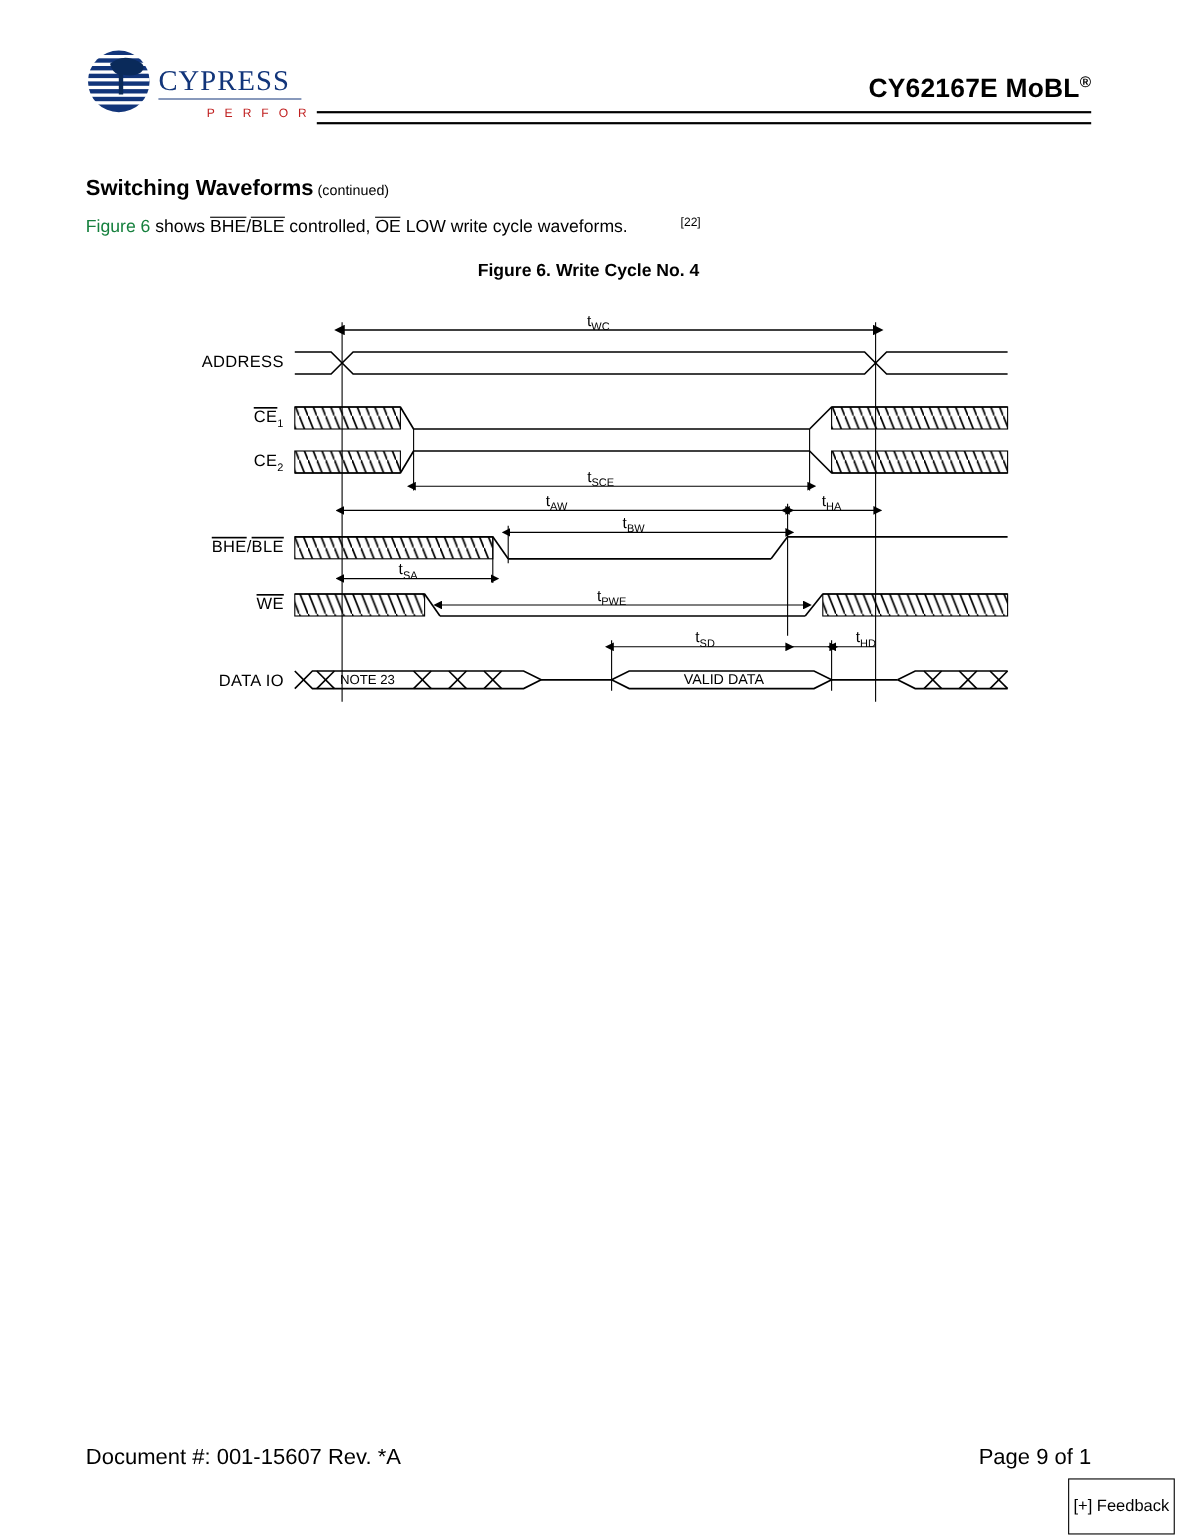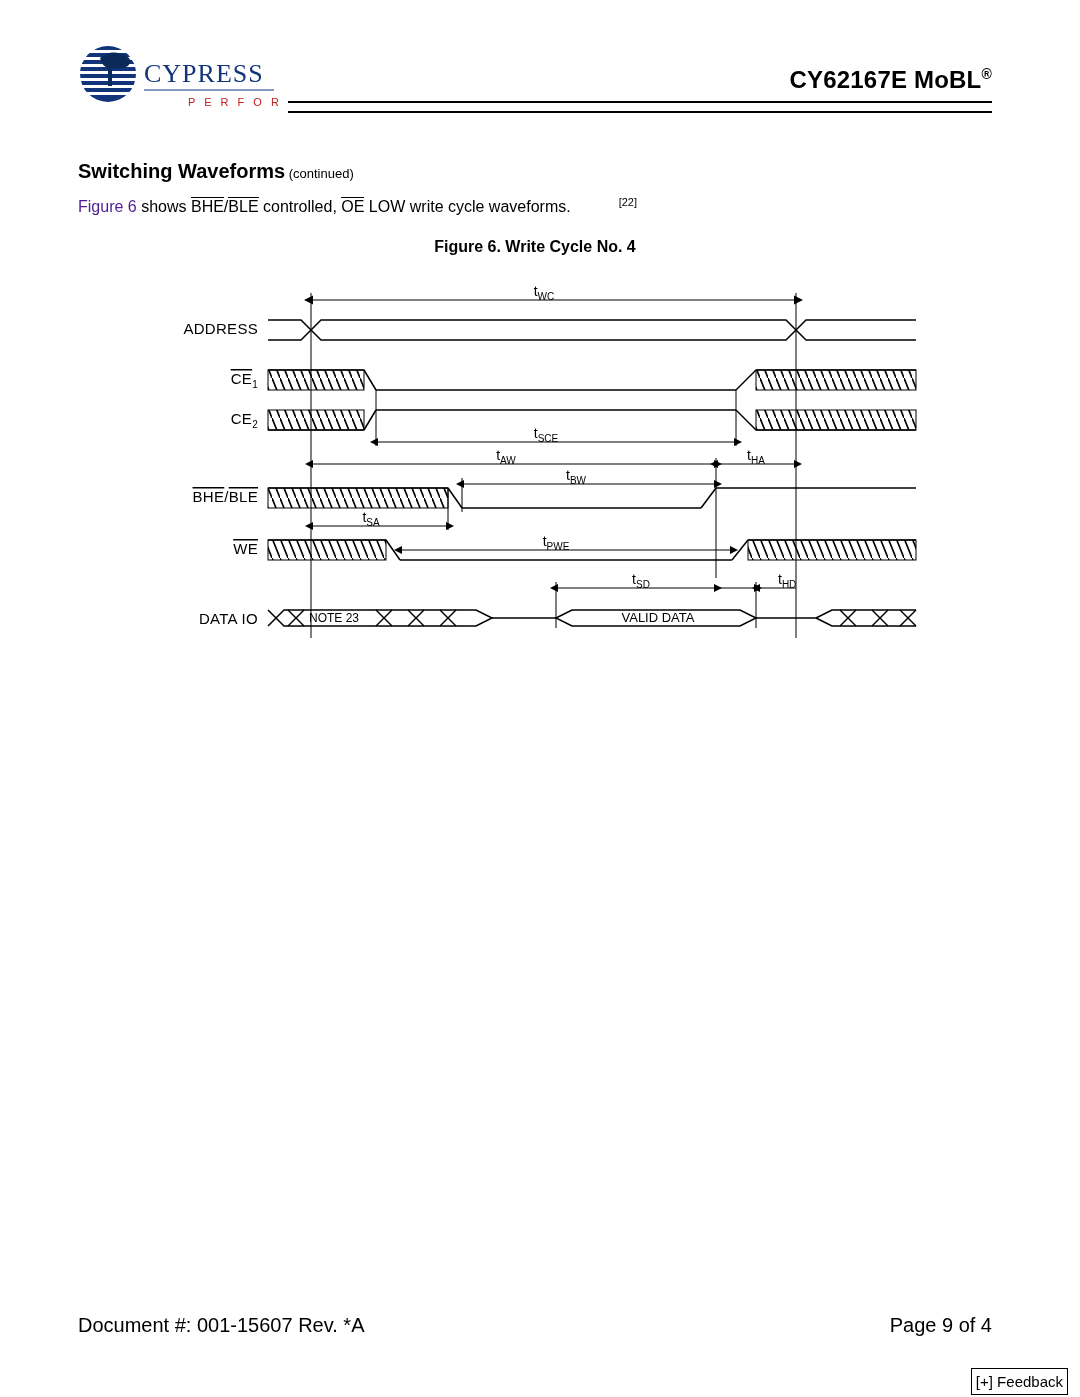--- a/index.html
+++ b/index.html
@@ -52,21 +52,21 @@
     margin-top: 24px;
     font-size: 20px;
   }
   .section-heading .main { font-weight: bold; }
   .section-heading .cont { font-weight: normal; font-size: 13px; }
   .desc {
     margin-top: 12px;
     font-size: 16px;
     line-height: 1.3;
   }
-  .desc a { color: #4c1d95; text-decoration: none; }
+  .desc a { color: #15803d; text-decoration: none; }
   .desc sup { font-size: 11px; padding-left: 48px; }
   .figcap {
     margin-top: 20px;
     text-align: center;
     font-size: 16px;
     font-weight: bold;
   }
   
   .diagram-wrap {
     margin-top: 22px;
@@ -93,21 +93,21 @@
     font-size: 20px;
     margin-top: 22px;
   }
   .footer .right { position: absolute; right: 0; bottom: 0; }
   .feedback {
     position: absolute;
     right: 2px;
     bottom: 2px;
     border: 1px solid #000;
     font-size: 15px;
-    padding: 4px 4px;
+    padding: 16px 4px;
     background: #fff;
   }
   
   .ov { border-top: 1.5px solid #000; display: inline-block; line-height: 1; padding-top: 1px; }
 </style>
 </head>
 <body>
 
 <div class="page">
 
@@ -281,18 +281,18 @@
         <line x1="696" y1="332" x2="712" y2="348"></line>
           <line x1="712" y1="332" x2="696" y2="348"></line>
         <line x1="724" y1="332" x2="740" y2="348"></line>
           <line x1="740" y1="332" x2="724" y2="348"></line>
       </g>
     </svg>
   </div>
 
   <div class="footer">
     <span>Document #: 001-15607 Rev. *A</span>
-    <span class="right">Page 9 of 4</span>
+    <span class="right">Page 9 of 1</span>
   </div>
 
   <div class="feedback">[+] Feedback</div>
 
 </div>
 
 </body></html>

